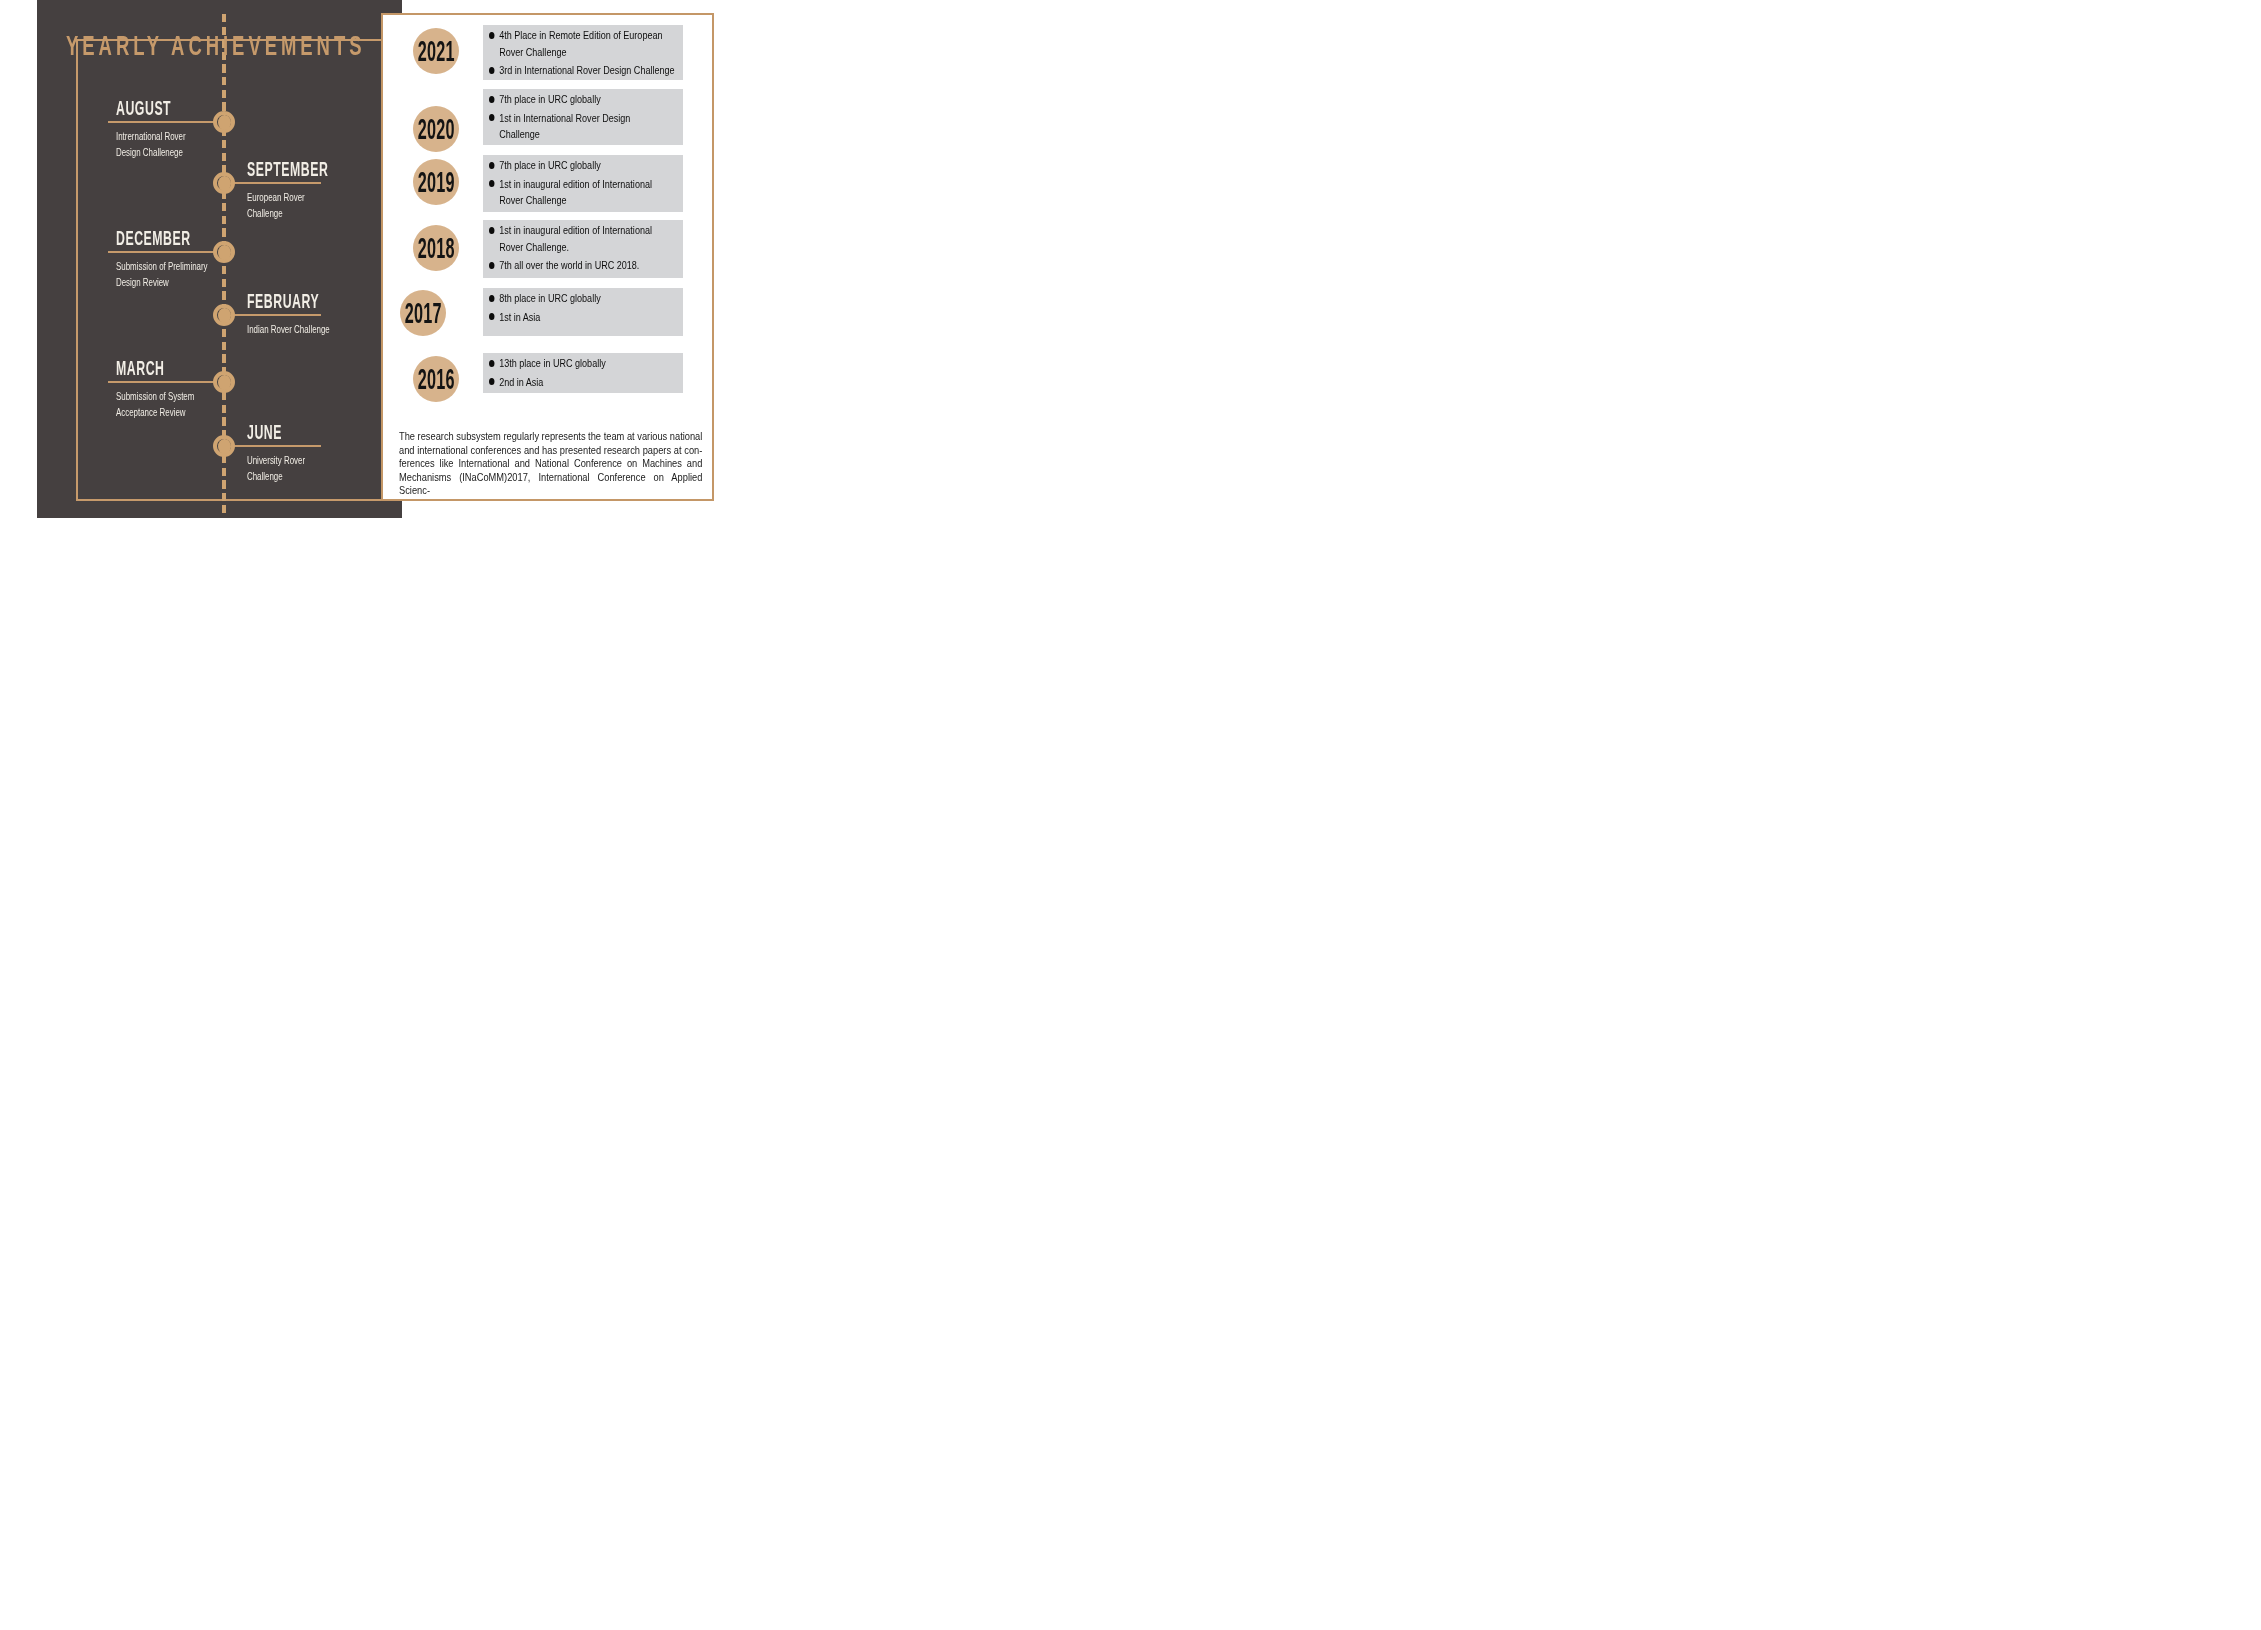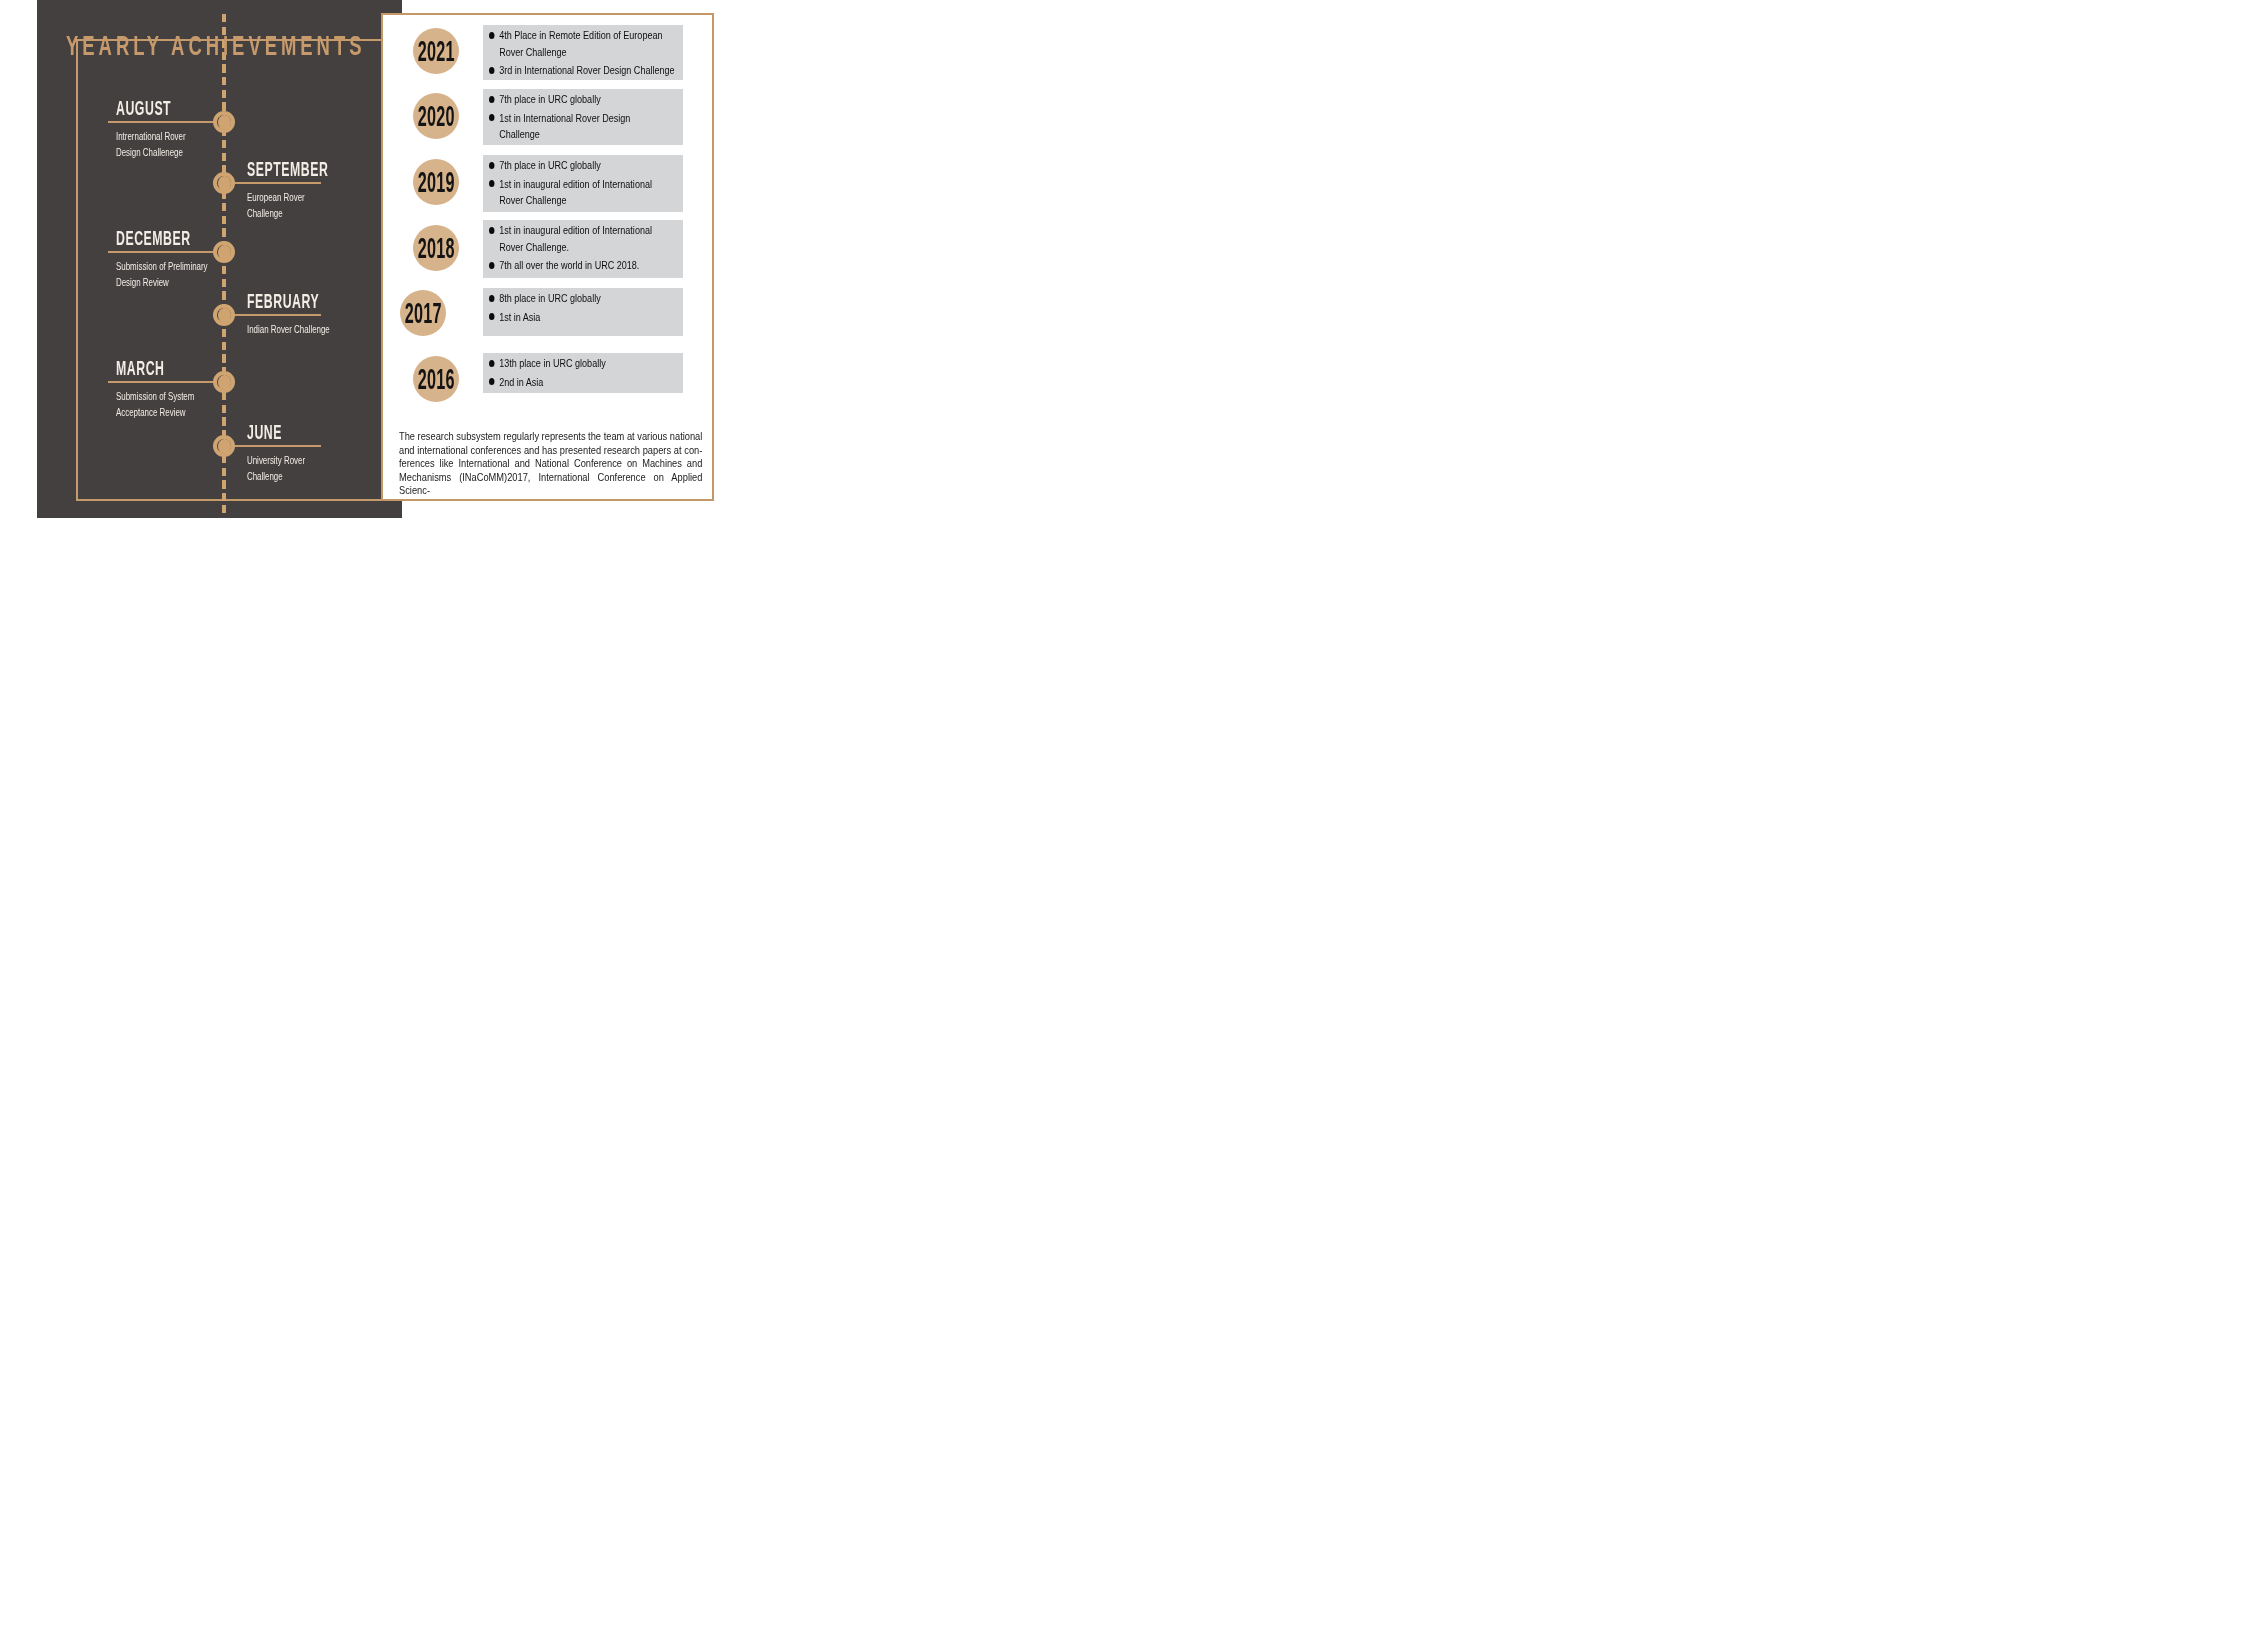--- a/index.html
+++ b/index.html
@@ -165,21 +165,21 @@
       <li>
         <span class="bullet-dot"></span>
         <span class="ach-lines">
           <div>3rd in International Rover Design Challenge</div>
           <div></div>
         </span>
       </li>
     </ul>
   </div>
 
-  <div class="year-circle" style="left:413px;top:93px">
+  <div class="year-circle" style="left:413px;top:106px">
     <span>2020</span>
   </div>
   <div class="ach-box" style="top:89px;height:56px">
     <ul class="ach-list">
       <li>
         <span class="bullet-dot"></span>
         <span class="ach-lines">
           <div>7th place in URC globally</div>
           <div></div>
         </span>

